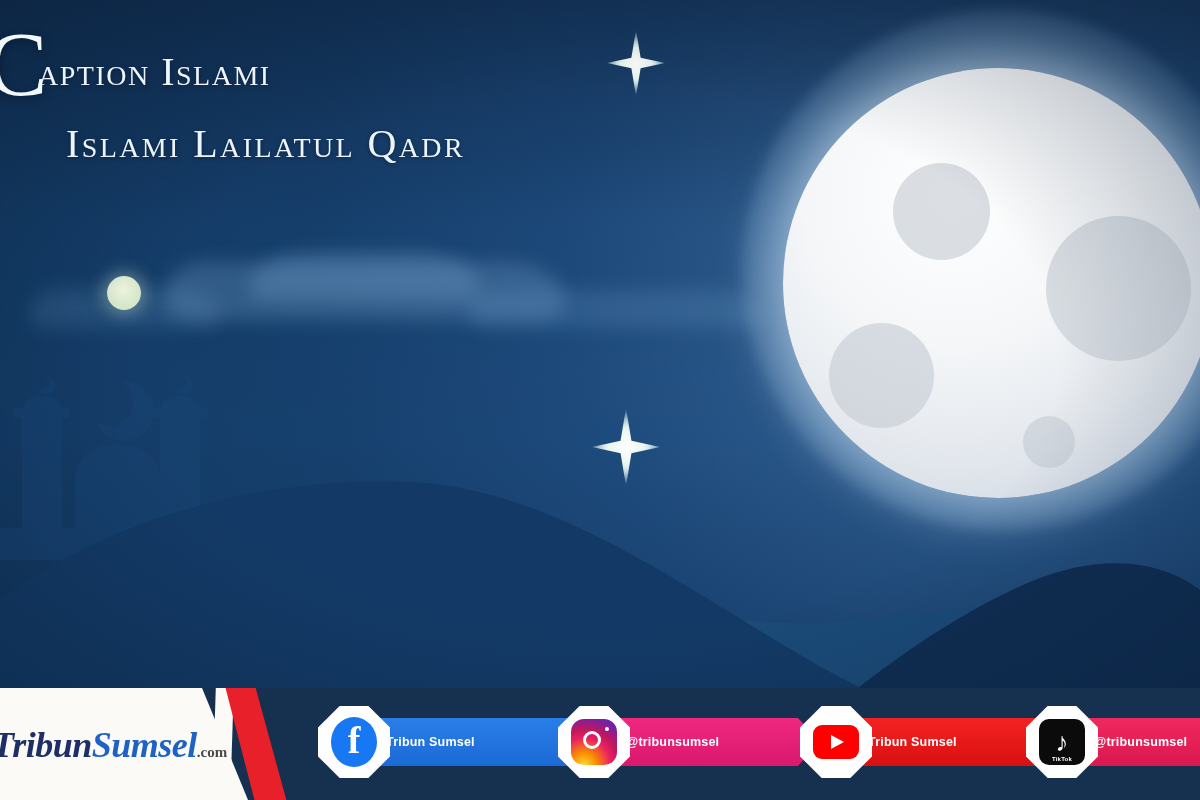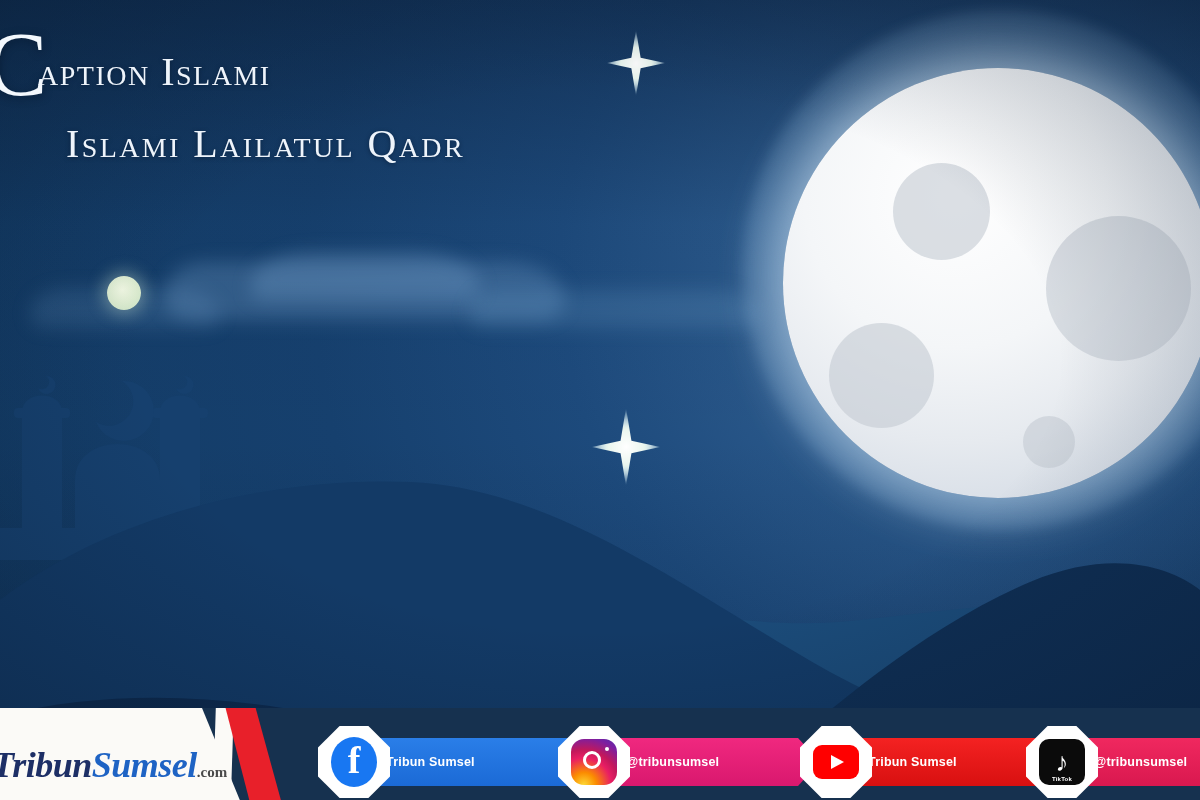--- a/index.html
+++ b/index.html
@@ -180,21 +180,21 @@
     font-variant: small-caps;
     line-height: 1;
   }
 
   
   .footer {
     position: absolute;
     left: 0;
     bottom: 0;
     width: 1200px;
-    height: 92px;
+    height: 112px;
     background: #16314f;
     overflow: hidden;
   }
   .footer-white {
     position: absolute;
     left: -10px;
     top: 0;
     width: 268px;
     height: 112px;
     background: #fbfaf7;

